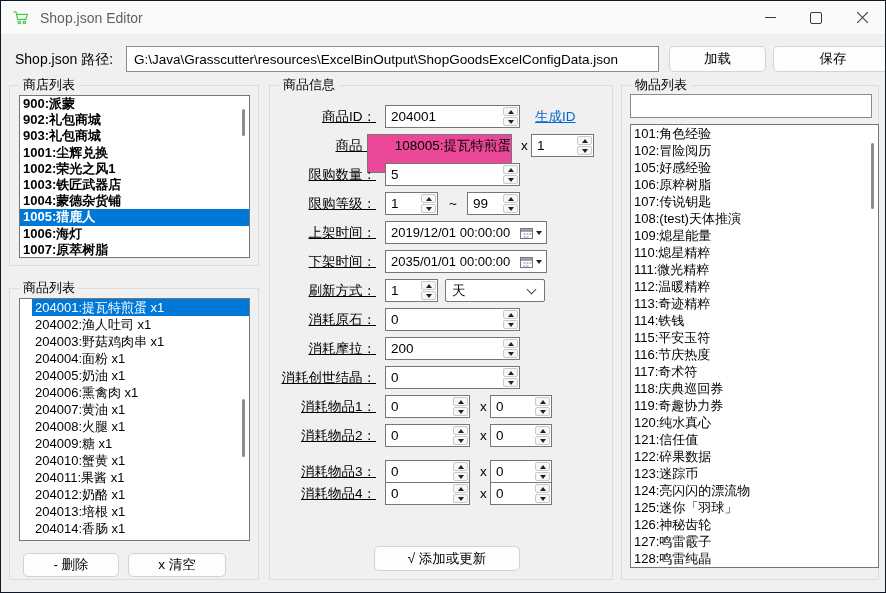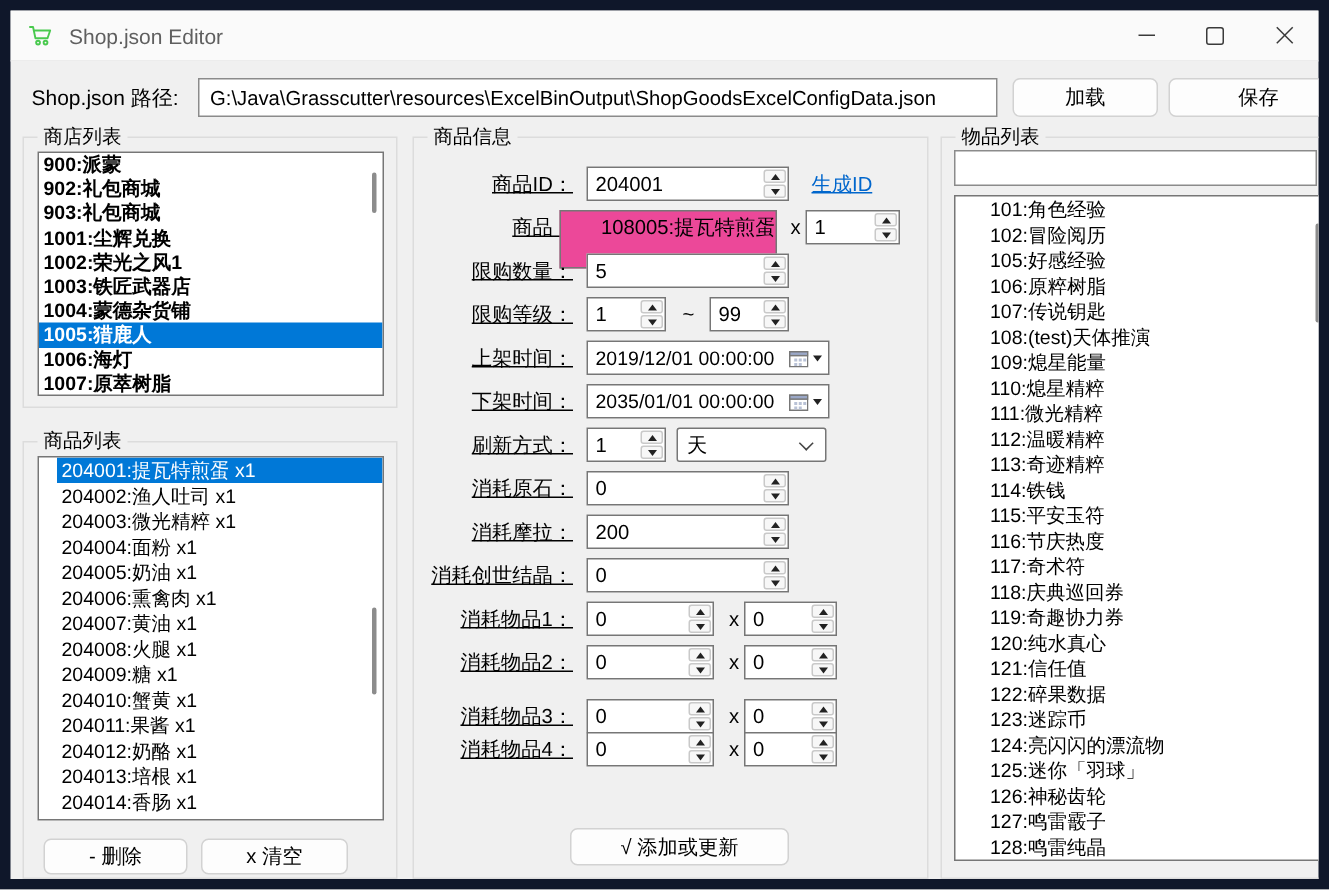--- a/index.html
+++ b/index.html
@@ -1,18 +1,18 @@
 <!DOCTYPE html>
 <html><head>
 <meta charset="utf-8">
 <style>
   html,body { margin:0; padding:0; background:#cfcfcf; }
   .window {
     position:relative; width:886px; height:593px; box-sizing:border-box;
-    background:#f0f0f0; border:7px solid #0f172a; overflow:hidden;
+    background:#f0f0f0; border:1px solid #0f172a; overflow:hidden;
     font-family:"Liberation Sans","DejaVu Sans",sans-serif; font-size:14px; color:#000;
   }
   
   .titlebar { height:33px; background:#fafafa; display:flex; align-items:center; padding-left:11px; border-bottom:1px solid #ececec; }
   .title-text { margin-left:9px; color:#5f5f5f; font-size:14px; }
   .win-controls { margin-left:auto; display:flex; height:100%; }
   .win-btn { width:46px; height:100%; display:flex; align-items:center; justify-content:center; }
   .glyph-min { width:11px; height:1px; background:#3a3a3a; }
   .glyph-max { width:10px; height:10px; border:1px solid #3a3a3a; border-radius:2px; }
   .glyph-close { position:relative; width:13px; height:13px; }
@@ -31,21 +31,21 @@
   .group { position:absolute; box-sizing:border-box; border:1px solid #dcdcdc; }
   .group-label { position:absolute; top:-9px; left:9px; background:#f0f0f0; padding:0 4px; font-size:13px; line-height:16px; }
   #grp-shop  { left:8px;   top:84px;  width:250px; height:181px; }
   #grp-goods { left:8px;   top:287px; width:250px; height:292px; }
   #grp-info  { left:268px; top:84px;  width:344px; height:495px; }
   #grp-items { left:620px; top:84px;  width:258px; height:495px; }
   
   .listbox { position:absolute; background:#fff; border:1px solid #767676; overflow:hidden; box-sizing:border-box; }
   #shop-list  { left:9px; right:8px; top:9px;  height:163px; }
   #goods-list { left:9px; right:8px; top:9px;  height:243px; }
-  #item-list  { left:8px;  width:249px; top:38px; height:444px;padding-left:20px; }
+  #item-list  { left:8px;  width:249px; top:38px; height:444px; }
   .list-item { padding-left:3px; font-size:13px; white-space:nowrap; overflow:hidden; }
   #shop-list  .list-item { height:16.2px; line-height:16.2px;font-weight:bold; }
   #goods-list .list-item { height:17px;   line-height:17px;margin-left:12px; }
   #item-list  .list-item { height:17px;   line-height:17px; }
   .list-item.selected { background:#0078d7; color:#fff; }
   .scroll-thumb { position:absolute; right:4px; width:3px; background:#8c8c8c; border-radius:2px; }
   
   #btn-del   { left:13px;  top:264px; width:96px; height:24px; line-height:21px; }
   #btn-clear { left:118px; top:264px; width:98px; height:24px; line-height:21px; }
   
@@ -124,21 +124,21 @@
         <div class="list-item">1007:原萃树脂</div>
       </div>
   </div>
 
   <div class="group" id="grp-goods">
     <span class="group-label">商品列表</span>
     <div class="listbox" id="goods-list">
       <div class="scroll-thumb" style="top:100px; height:58px;"></div>
     <div class="list-item selected">204001:提瓦特煎蛋 x1</div>
         <div class="list-item">204002:渔人吐司 x1</div>
-        <div class="list-item">204003:微光精粹 x1</div>
+        <div class="list-item">204003:野菇鸡肉串 x1</div>
         <div class="list-item">204004:面粉 x1</div>
         <div class="list-item">204005:奶油 x1</div>
         <div class="list-item">204006:熏禽肉 x1</div>
         <div class="list-item">204007:黄油 x1</div>
         <div class="list-item">204008:火腿 x1</div>
         <div class="list-item">204009:糖 x1</div>
         <div class="list-item">204010:蟹黄 x1</div>
         <div class="list-item">204011:果酱 x1</div>
         <div class="list-item">204012:奶酪 x1</div>
         <div class="list-item">204013:培根 x1</div>

